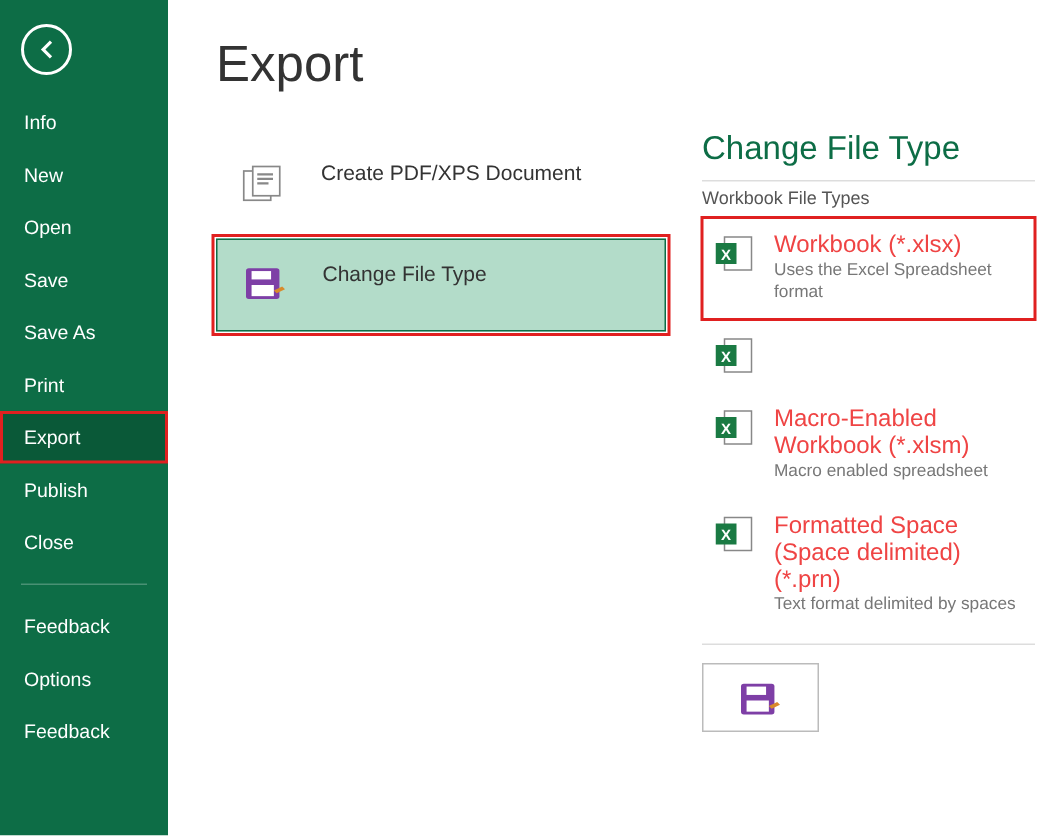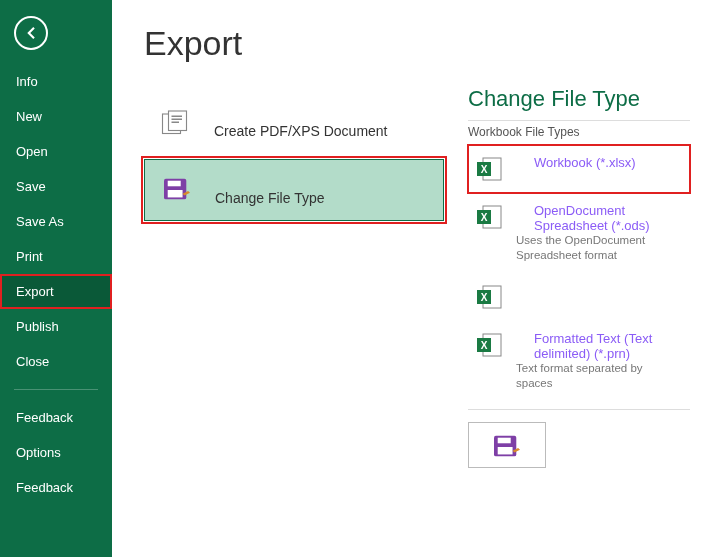--- a/index.html
+++ b/index.html
@@ -53,21 +53,21 @@
   }
   .left-col { flex: 0 0 300px; }
   .page-title {
     font-size: 34px;
     font-weight: 300;
     color: #333;
     margin-bottom: 30px;
   }
   .option-row {
     display: flex;
-    align-items: flex-end;
+    align-items: flex-start;
     gap: 18px;
     padding: 14px 12px;
     margin-bottom: 6px;
     cursor: pointer;
   }
   .option-row.selected {
     background: #b3dcc9;
     border: 1px solid #0d6d46;
     outline: 2px solid #e02020;
     outline-offset: 1px;
@@ -98,21 +98,21 @@
     gap: 12px;
     padding: 10px 8px;
     cursor: pointer;
   }
   .file-type.highlighted {
     outline: 2px solid #e02020;
     outline-offset: -1px;
   }
   .file-type .ft-icon { width: 28px; height: 28px; flex-shrink:0; display:flex; align-items:center; justify-content:center; }
   .file-type .ft-text { display:flex; flex-direction:column; }
-  .ft-title { font-size: 13px; color: #8b5cf6; margin-left: 18px; }
+  .ft-title { font-size: 16px; color: #ef4444; }
   .ft-desc { font-size: 11.5px; color: #777; line-height:1.3; }
   .saveas-area { border-top:1px solid #ddd; margin-top:8px; padding-top:12px; }
   .saveas-btn {
     width: 78px;
     border: 1px solid #bbb;
     padding: 10px 6px 6px 6px;
     display:flex; flex-direction:column; align-items:center; gap:6px;
     cursor:pointer;
     background:#fff;
   }
@@ -186,60 +186,61 @@
       <div class="file-type highlighted">
         <span class="ft-icon i-excel">
           <svg viewBox="0 0 26 26">
               <rect x="6" y="2" width="18" height="22" fill="#fff" stroke="#888"></rect>
               <rect x="0" y="6" width="14" height="14" fill="#1a7a43"></rect>
               <text x="7" y="17" font-size="10" fill="#fff" text-anchor="middle" font-weight="bold">X</text>
             </svg>
         </span>
         <span class="ft-text">
           <span class="ft-title">Workbook (*.xlsx)</span>
+          <span class="ft-desc">Uses the Excel Spreadsheet format</span>
         </span>
       </div>
 
       <div class="file-type">
         <span class="ft-icon i-excel">
           <svg viewBox="0 0 26 26">
               <rect x="6" y="2" width="18" height="22" fill="#fff" stroke="#888"></rect>
               <rect x="0" y="6" width="14" height="14" fill="#1a7a43"></rect>
               <text x="7" y="17" font-size="10" fill="#fff" text-anchor="middle" font-weight="bold">X</text>
             </svg>
         </span>
+      </div>
+
+      <div class="file-type">
+        <span class="ft-icon i-excel">
+          <svg viewBox="0 0 26 26">
+              <rect x="6" y="2" width="18" height="22" fill="#fff" stroke="#888"></rect>
+              <rect x="0" y="6" width="14" height="14" fill="#1a7a43"></rect>
+              <text x="7" y="17" font-size="10" fill="#fff" text-anchor="middle" font-weight="bold">X</text>
+            </svg>
+        </span>
         <span class="ft-text">
-          <span class="ft-title">OpenDocument Spreadsheet (*.ods)</span>
-          <span class="ft-desc">Uses the OpenDocument Spreadsheet format</span>
-        </span>
-      </div>
+          <span class="ft-title">Macro-Enabled Workbook (*.xlsm)</span>
+          <span class="ft-desc">Macro enabled spreadsheet</span>
+        </span>
+      </div>
+
+
 
       <div class="file-type">
         <span class="ft-icon i-excel">
           <svg viewBox="0 0 26 26">
               <rect x="6" y="2" width="18" height="22" fill="#fff" stroke="#888"></rect>
               <rect x="0" y="6" width="14" height="14" fill="#1a7a43"></rect>
               <text x="7" y="17" font-size="10" fill="#fff" text-anchor="middle" font-weight="bold">X</text>
             </svg>
         </span>
-      </div>
-
-
-
-      <div class="file-type">
-        <span class="ft-icon i-excel">
-          <svg viewBox="0 0 26 26">
-              <rect x="6" y="2" width="18" height="22" fill="#fff" stroke="#888"></rect>
-              <rect x="0" y="6" width="14" height="14" fill="#1a7a43"></rect>
-              <text x="7" y="17" font-size="10" fill="#fff" text-anchor="middle" font-weight="bold">X</text>
-            </svg>
-        </span>
         <span class="ft-text">
-          <span class="ft-title">Formatted Text (Text delimited) (*.prn)</span>
-          <span class="ft-desc">Text format separated by spaces</span>
+          <span class="ft-title">Formatted Space (Space delimited) (*.prn)</span>
+          <span class="ft-desc">Text format delimited by spaces</span>
         </span>
       </div>
 
       <div class="saveas-area">
         <div class="saveas-btn">
           <span class="icon i-saveas">
             <svg viewBox="0 0 32 28">
                 <rect x="2" y="2" width="24" height="22" rx="2" fill="#7e3fa6"></rect>
                 <rect x="6" y="4" width="14" height="6" fill="#fff"></rect>
                 <rect x="6" y="14" width="16" height="8" fill="#fff"></rect>

